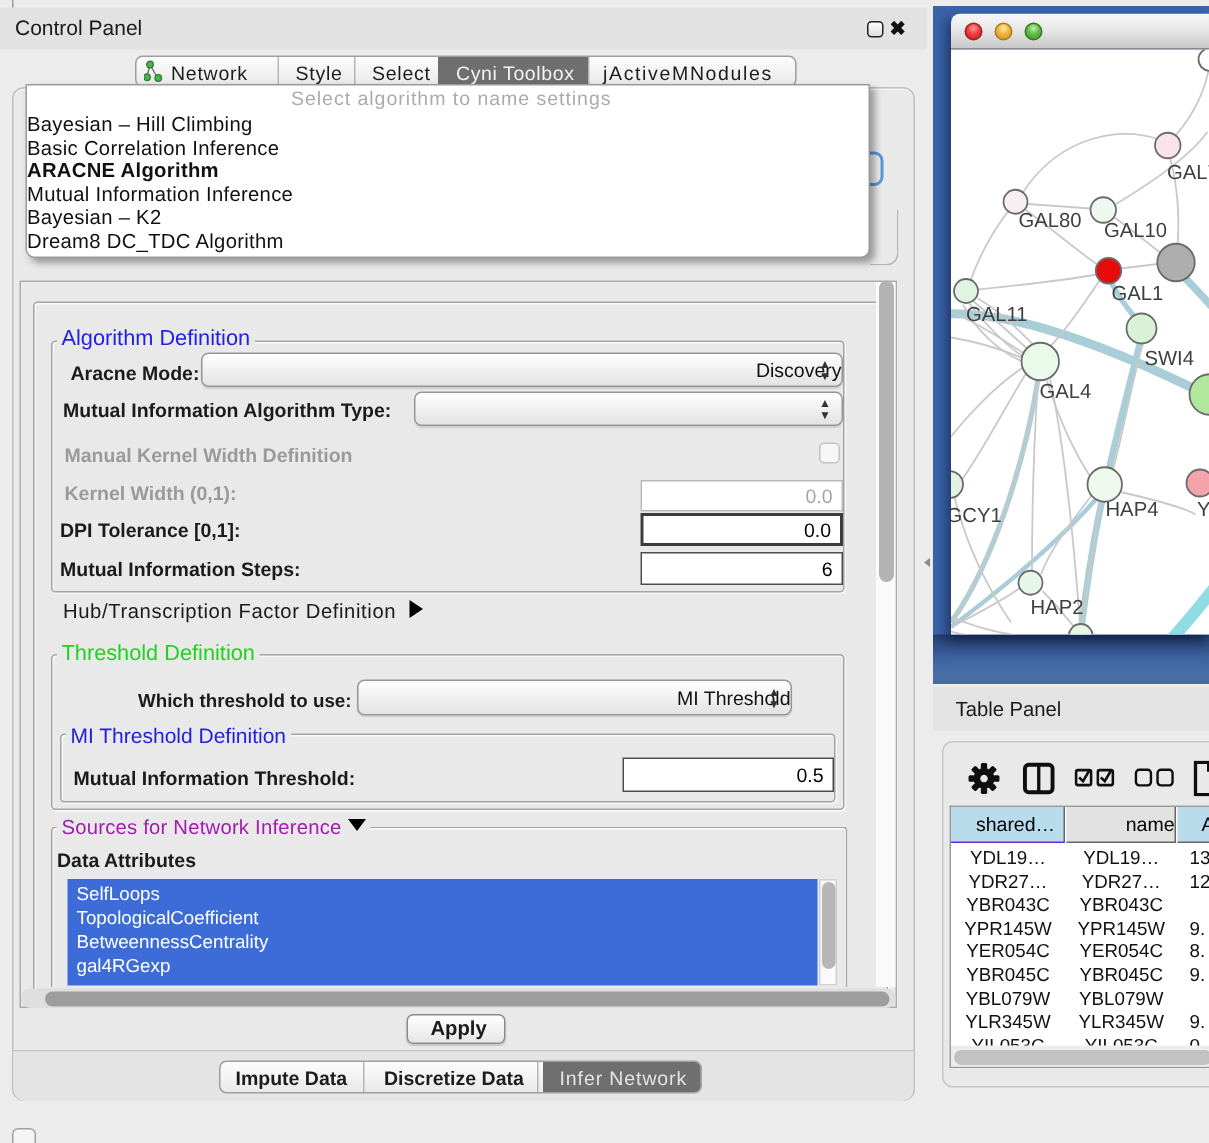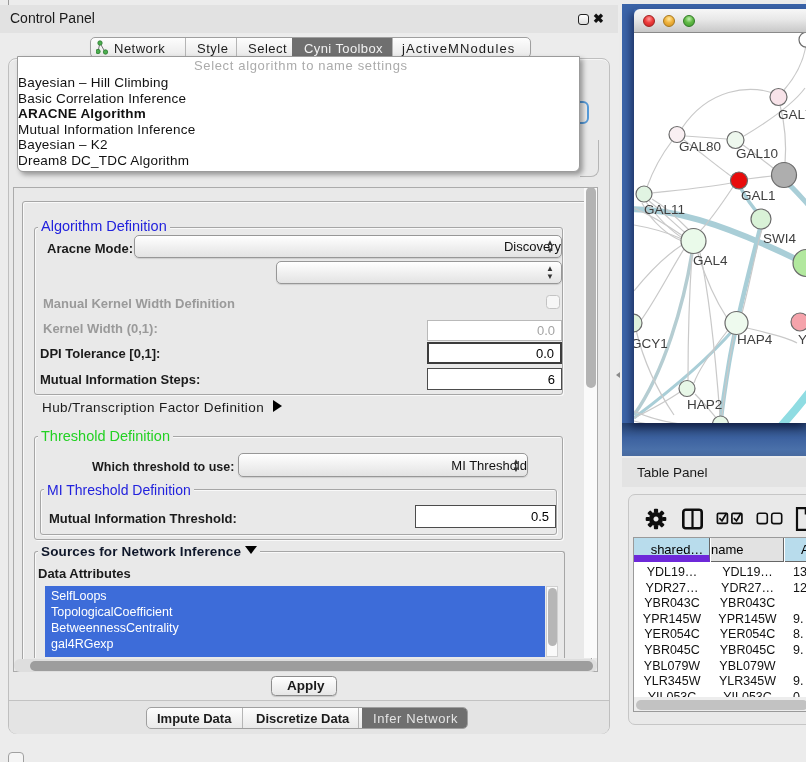--- a/index.html
+++ b/index.html
@@ -55,20 +55,21 @@
 <div class="etch" style="left:22px;top:201px;width:570px;height:462px;"></div>
 
 <div class="etch" style="left:34px;top:227px;width:529px;height:168px;"></div>
 <div class="ttl" style="left:38px;top:218px;font-size:14.5px;color:#2222dd;">Algorithm Definition</div>
 
 <div class="lbl abs" style="left:47px;top:241px;">Aracne Mode:</div>
 <div class="combo" style="left:134px;top:235px;width:428px;height:23px;">
   <div style="padding:3px 0 0 29px;">Discovery</div>
   <div class="arr">▲<br>▼</div>
 </div>
+<div class="lbl abs" style="left:42px;top:266px;">Mutual Information Algorithm Type:</div>
 <div class="combo" style="left:276px;top:261px;width:286px;height:23px;">
   <div class="arr">▲<br>▼</div>
 </div>
 <div class="lblg abs" style="left:43px;top:296px;">Manual Kernel Width Definition</div>
 <div class="abs" style="left:546px;top:295px;width:14px;height:14px;border:1px solid #c3c3c3;border-radius:3.5px;background:#f6f6f6;"></div>
 <div class="lblg abs" style="left:43px;top:321px;">Kernel Width (0,1):</div>
 <div class="field" style="left:427px;top:320px;width:135px;height:21px;border:1px solid #b9b9b9;color:#a4a4a4;padding-top:2px;">0.0</div>
 <div class="lbl abs" style="left:40px;top:346px;">DPI Tolerance [0,1]:</div>
 <div class="field" style="left:427px;top:342px;width:135px;height:22px;border:2px solid #3c3c3c;color:#000;padding-top:2px;">0.0</div>
 <div class="lbl abs" style="left:40px;top:372px;">Mutual Information Steps:</div>
@@ -85,21 +86,21 @@
   <div style="padding:4px 0 0 11px;">MI Threshold</div>
   <div class="arr" style="top:4px;">▲<br>▼</div>
 </div>
 
 <div class="etch" style="left:40px;top:489px;width:517px;height:46px;"></div>
 <div class="ttl" style="left:44px;top:482px;font-size:14px;color:#2222dd;">MI Threshold Definition</div>
 <div class="lbl abs" style="left:49px;top:511px;">Mutual Information Threshold:</div>
 <div class="field" style="left:415px;top:505px;width:141px;height:23px;border:1px solid #4c4c4c;color:#000;padding-top:3px;">0.5</div>
 
 <div class="abs" style="left:34px;top:551px;width:531px;height:107px;border:1px solid #a6a6a6;border-bottom:none;border-radius:3px 3px 0 0;box-shadow:inset 1px 1px 0 rgba(255,255,255,0.7);"></div>
-<div class="ttl" style="left:38px;top:544px;font-size:13.5px;letter-spacing:0.15px;color:#0f172a;font-weight:bold;">Sources for Network Inference <span style="display:inline-block;vertical-align:2px;width:0;height:0;border-top:8px solid #000;border-left:6.5px solid transparent;border-right:6.5px solid transparent;"></span></div>
+<div class="ttl" style="left:38px;top:544px;font-size:13.5px;letter-spacing:0.15px;color:#a21caf;">Sources for Network Inference <span style="display:inline-block;vertical-align:2px;width:0;height:0;border-top:8px solid #000;border-left:6.5px solid transparent;border-right:6.5px solid transparent;"></span></div>
 <div class="lbl abs" style="left:38px;top:566px;">Data Attributes</div>
 <div class="abs" style="left:45px;top:586px;width:500px;height:71px;background:#3d6cd9;color:#fff;font-size:12.5px;line-height:16px;padding:2px 0 0 6px;overflow:hidden;">SelfLoops<br>TopologicalCoefficient<br>BetweennessCentrality<br>gal4RGexp</div>
 <div class="abs" style="left:546px;top:586px;width:12px;height:71px;background:#fafafa;border:1px solid #d0d0d0;"></div>
 <div class="abs" style="left:547.5px;top:588px;width:9px;height:58px;background:#b6b6b6;border-radius:5px;"></div>
 
 <div class="abs" style="left:14px;top:659px;width:583px;height:13px;background:#dedede;border-radius:6px;"></div>
 <div class="abs" style="left:30px;top:660.5px;width:563px;height:10px;background:#9d9d9d;border-radius:5px;"></div>
 
 <div class="abs" style="left:584px;top:188px;width:13px;height:470px;background:#fafafa;"></div>
 <div class="abs" style="left:585.5px;top:187px;width:10px;height:201px;background:#b3b3b3;border-radius:5px;"></div>
@@ -257,22 +258,22 @@
     <path d="M75.4 11.2 l2.6 2.6 L82.6 6" stroke-width="1.7"></path>
     <path d="M89.9 11.2 l2.6 2.6 L97.1 6" stroke-width="1.7"></path>
     <rect x="113.3" y="6.2" width="10" height="10.4" rx="2.2" stroke-width="1.6"></rect>
     <rect x="127.7" y="6.2" width="10" height="10.4" rx="2.2" stroke-width="1.6"></rect>
     <path d="M153 1.2 h9 l5 5 V22.8 h-14 z" stroke-width="2.2"></path>
     <path d="M161.5 1.2 v5.5 h5.5" stroke-width="1.6"></path>
   </g>
 </svg>
 
 <div class="abs" style="left:633px;top:537px;width:173px;height:175px;border:1px solid #9a9a9a;border-right:none;background:#fff;overflow:hidden;">
-  <div class="abs" style="left:0;top:0;width:76px;height:24px;background:#b8dcec;border-right:1px solid #666;border-bottom:7px solid #6d28d9;text-align:center;font-size:13px;padding-top:4px;padding-left:11px;">shared…</div>
-  <div class="abs" style="left:77px;top:0;width:73px;height:24px;background:#e2e2e2;border-right:1px solid #666;border-bottom:1px solid #666;text-align:left;font-size:13px;padding-top:4px;">name</div>
+  <div class="abs" style="left:0;top:0;width:76px;height:24px;background:#b8dcec;border-right:1px solid #666;border-bottom:1px solid #6d28d9;text-align:center;font-size:13px;padding-top:4px;padding-left:11px;">shared…</div>
+  <div class="abs" style="left:77px;top:0;width:73px;height:24px;background:#e2e2e2;border-right:1px solid #666;border-bottom:1px solid #666;text-align:right;font-size:13px;padding-top:4px;">name</div>
   <div class="abs" style="left:151px;top:0;width:40px;height:24px;background:#b8dcec;border-bottom:1px solid #666;font-size:13px;padding-top:4px;padding-left:16px;">A</div>
   <div class="abs" style="left:0;top:27px;width:76px;text-align:center;font-size:12.5px;line-height:15.6px;color:#111;">YDL19…<br>YDR27…<br>YBR043C<br>YPR145W<br>YER054C<br>YBR045C<br>YBL079W<br>YLR345W<br>YIL053C</div>
   <div class="abs" style="left:77px;top:27px;width:73px;text-align:center;font-size:12.5px;line-height:15.6px;color:#111;">YDL19…<br>YDR27…<br>YBR043C<br>YPR145W<br>YER054C<br>YBR045C<br>YBL079W<br>YLR345W<br>YIL053C</div>
   <div class="abs" style="left:159px;top:27px;width:40px;font-size:12.5px;line-height:15.6px;color:#111;">13<br>12<br>&nbsp;<br>9.<br>8.<br>9.<br>&nbsp;<br>9.<br>0.</div>
 </div>
 <div class="abs" style="left:634px;top:697px;width:172px;height:14px;background:#ededed;"></div>
 <div class="abs" style="left:636px;top:699.5px;width:172px;height:10px;background:#c2c2c2;border-radius:5px;"></div>
 
 </div>
 

